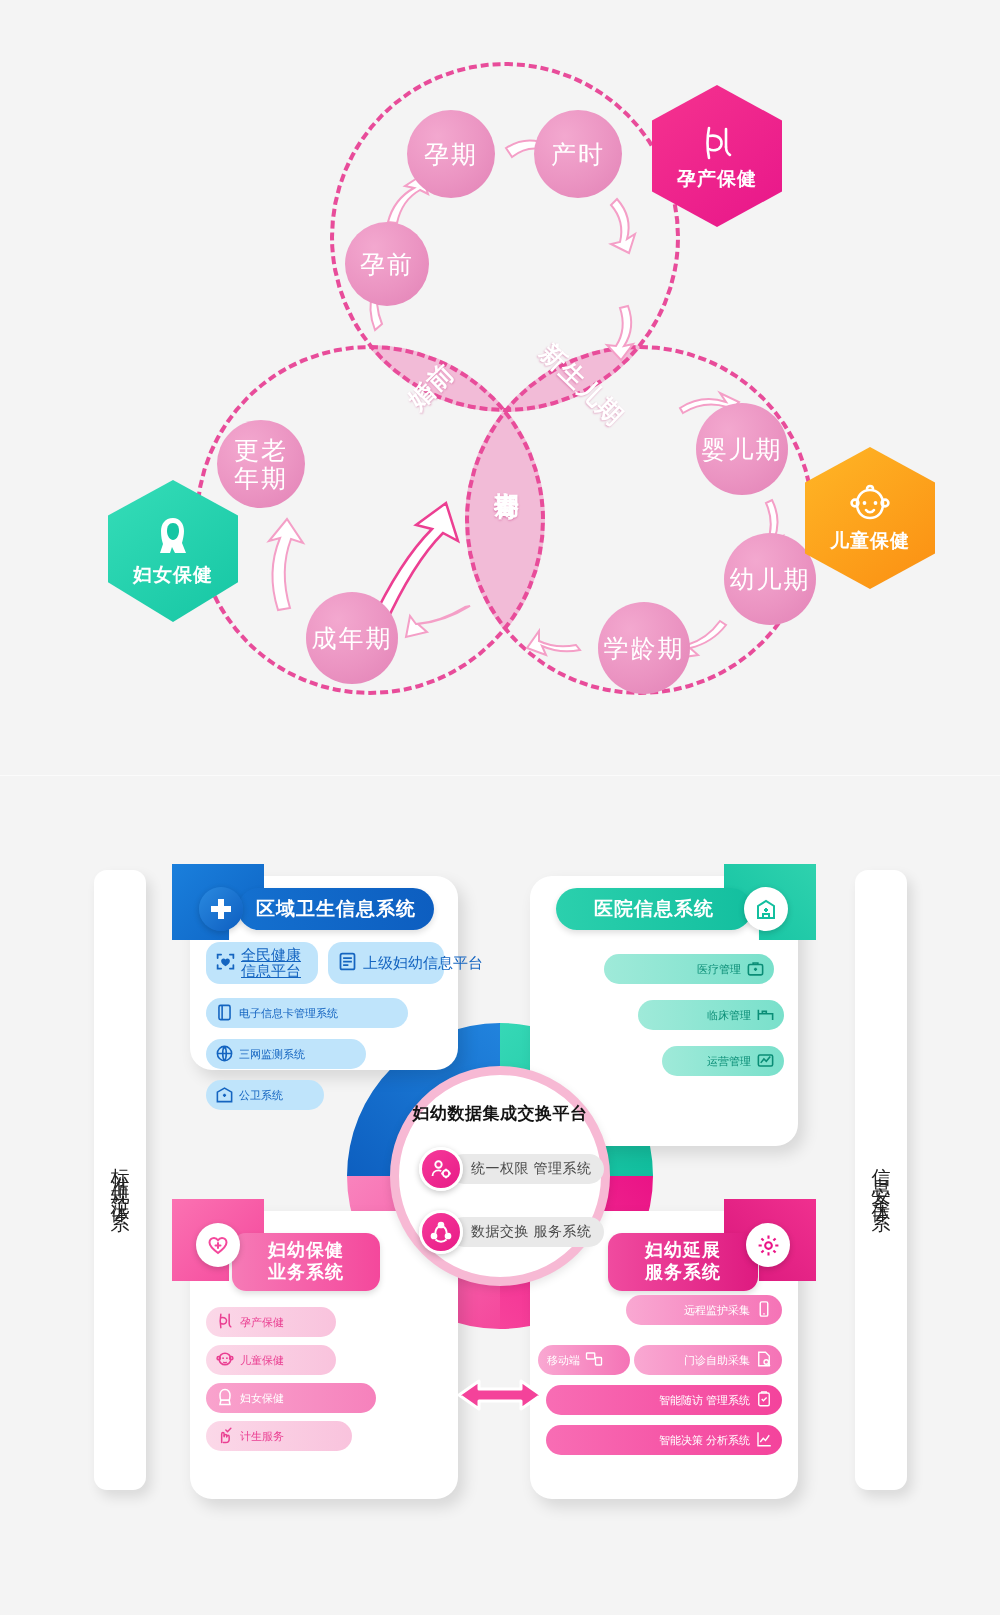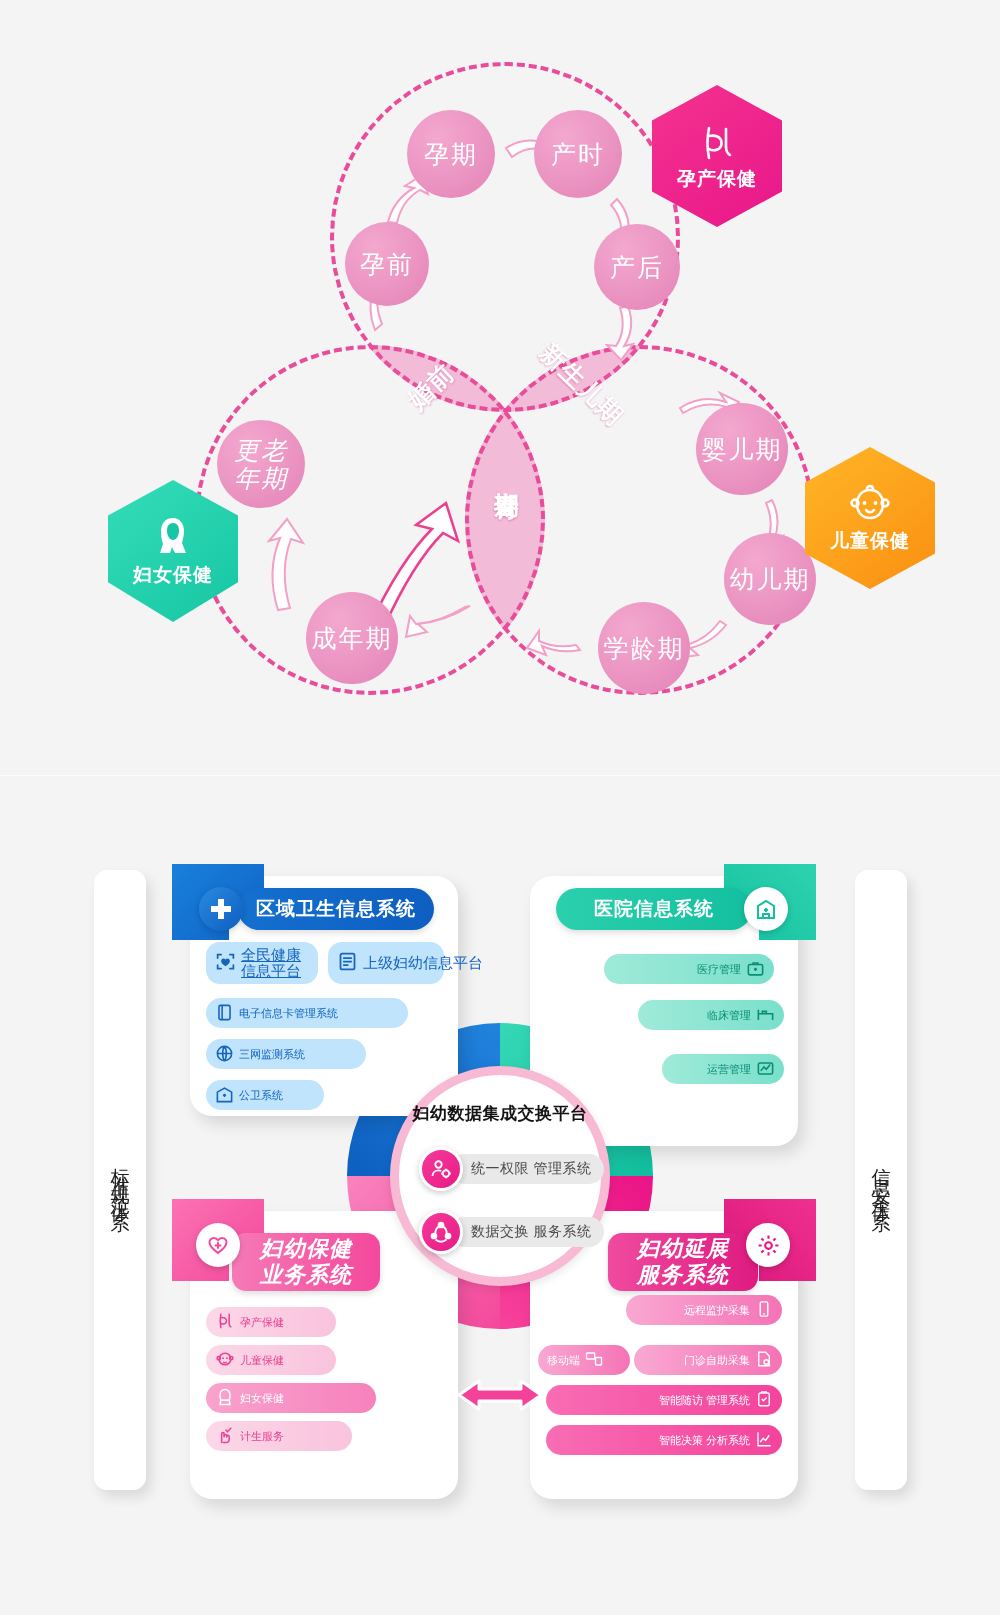--- a/index.html
+++ b/index.html
@@ -83,21 +83,21 @@
     font-size:19px; color:#202020; letter-spacing:9px; font-weight:500;
   }
   #pillar-left  { left:94px; }
   #pillar-right { left:855px; }
 
   .quad-card {
     position:absolute; width:268px;
     background:#ffffff; border-radius:22px;
     box-shadow:6px 8px 16px rgba(0,0,0,0.12);
   }
-  #card-region   { left:190px; top:100px;  height:240px; }
+  #card-region   { left:190px; top:100px;  height:194px; }
   #card-hospital { left:530px; top:100px;  height:270px; }
   #card-mch      { left:190px; top:435px;  height:288px; }
   #card-ext      { left:530px; top:435px;  height:288px; }
 
   
   .ribbon {
     position:absolute; width:92px; height:76px;
   }
   .rb-blue   { background:linear-gradient(135deg,#1a7fdc 0%,#0e64c4 100%);
                clip-path:polygon(0 0,100% 0,100% 58%,62% 58%,62% 100%,0 100%);}
@@ -107,21 +107,21 @@
                clip-path:polygon(0 0,100% 0,100% 58%,62% 58%,62% 100%,0 100%);}
   .rb-magenta{ background:linear-gradient(225deg,#f0308f 0%,#d9177c 100%);
                clip-path:polygon(0 0,100% 0,100% 100%,38% 100%,38% 58%,0 58%);}
 
   .head-pill {
     position:absolute; height:42px; border-radius:21px;
     display:flex; align-items:center; justify-content:center;
     color:#fff; font-size:19px; font-weight:bold; letter-spacing:1px;
     box-shadow:0 3px 6px rgba(0,0,0,0.13);
   }
-  .head-pill.two-line { height:58px; flex-direction:column; line-height:1.2; border-radius:14px; font-size:22px;font-style:italic;}
+  .head-pill.two-line { height:58px; flex-direction:column; line-height:1.2; border-radius:14px; font-size:18px;}
   .icon-circle {
     position:absolute; width:44px; height:44px; border-radius:50%;
     background:#ffffff; display:flex; align-items:center; justify-content:center;
     box-shadow:0 2px 6px rgba(0,0,0,0.18);
   }
   .item-pill {
     position:absolute; height:30px; border-radius:15px;
     display:flex; align-items:center; gap:5px;
     font-size:11px; white-space:nowrap; padding:0 9px;
   }
@@ -215,23 +215,22 @@
     </g>
   </svg>
 
   <div class="lens-label" id="lbl-pre" style="left:405px;top:370px;transform:rotate(-44deg);">婚前</div>
   <div class="lens-label" id="lbl-newborn" style="left:530px;top:368px;transform:rotate(44deg);">新生儿期</div>
   <div class="lens-label" id="lbl-youth" style="left:491px;top:473px;writing-mode:vertical-rl;text-orientation:upright;letter-spacing:0;">青春期</div>
 
   <div class="stage-bubble" style="left:345px;top:222px;width:84px;height:84px;">孕前</div>
   <div class="stage-bubble" style="left:407px;top:110px;width:88px;height:88px;">孕期</div>
   <div class="stage-bubble" style="left:534px;top:110px;width:88px;height:88px;">产时</div>
-  <div class="stage-bubble" style="left:594px;top:224px;width:86px;height:86px;">产后</div>
-
-  <div class="stage-bubble" style="left:217px;top:420px;width:88px;height:88px;flex-direction:column;font-style:italic;">
+
+  <div class="stage-bubble" style="left:217px;top:420px;width:88px;height:88px;flex-direction:column;">
     <span>更老</span>
     <span>年期</span>
   </div>
   <div class="stage-bubble" style="left:306px;top:592px;width:92px;height:92px;">成年期</div>
 
   <div class="stage-bubble" style="left:696px;top:403px;width:92px;height:92px;">婴儿期</div>
   <div class="stage-bubble" style="left:724px;top:533px;width:92px;height:92px;">幼儿期</div>
   <div class="stage-bubble" style="left:598px;top:602px;width:92px;height:92px;">学龄期</div>
 
   <div class="hexbadge" id="badge-maternal">
@@ -399,21 +398,21 @@
 
     <div class="item-pill ip-teal" style="left:108px;top:124px;width:146px;justify-content:flex-end;">
       <span>临床管理</span>
       <span>
         <svg width="19" height="19" viewBox="0 0 24 24" fill="none" stroke="#0a8d76" stroke-width="2">
           <path d="M3 6v13M3 11h18v8M8 11V8h5v3"></path>
         </svg>
       </span>
     </div>
 
-    <div class="item-pill ip-teal" style="left:132px;top:170px;width:122px;justify-content:flex-end;margin-top:8px;">
+    <div class="item-pill ip-teal" style="left:132px;top:170px;width:122px;justify-content:flex-end;">
       <span>运营管理</span>
       <span>
         <svg width="19" height="19" viewBox="0 0 24 24" fill="none" stroke="#0a8d76" stroke-width="2">
           <rect x="3" y="5" width="18" height="14" rx="2"></rect>
             <path d="M6 15l4-5 3 3 5-6"></path>
         </svg>
       </span>
     </div>
   </div>
 

